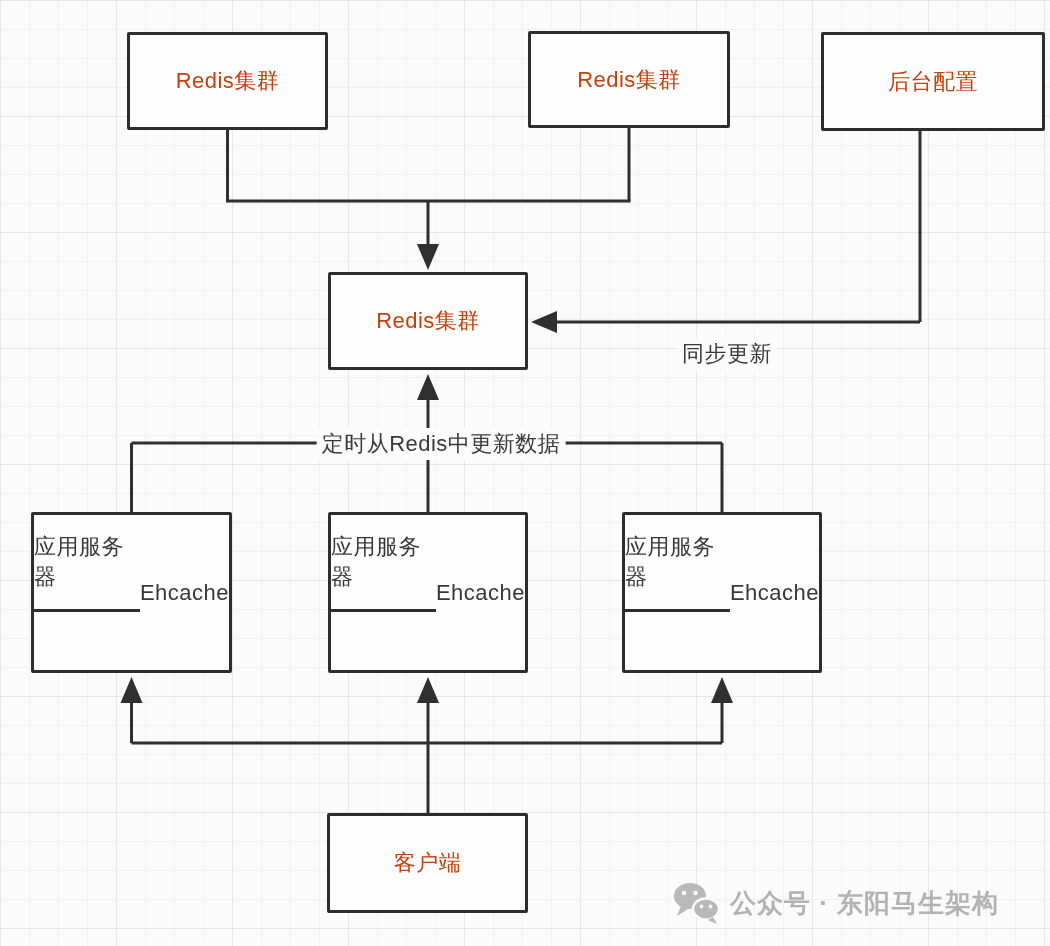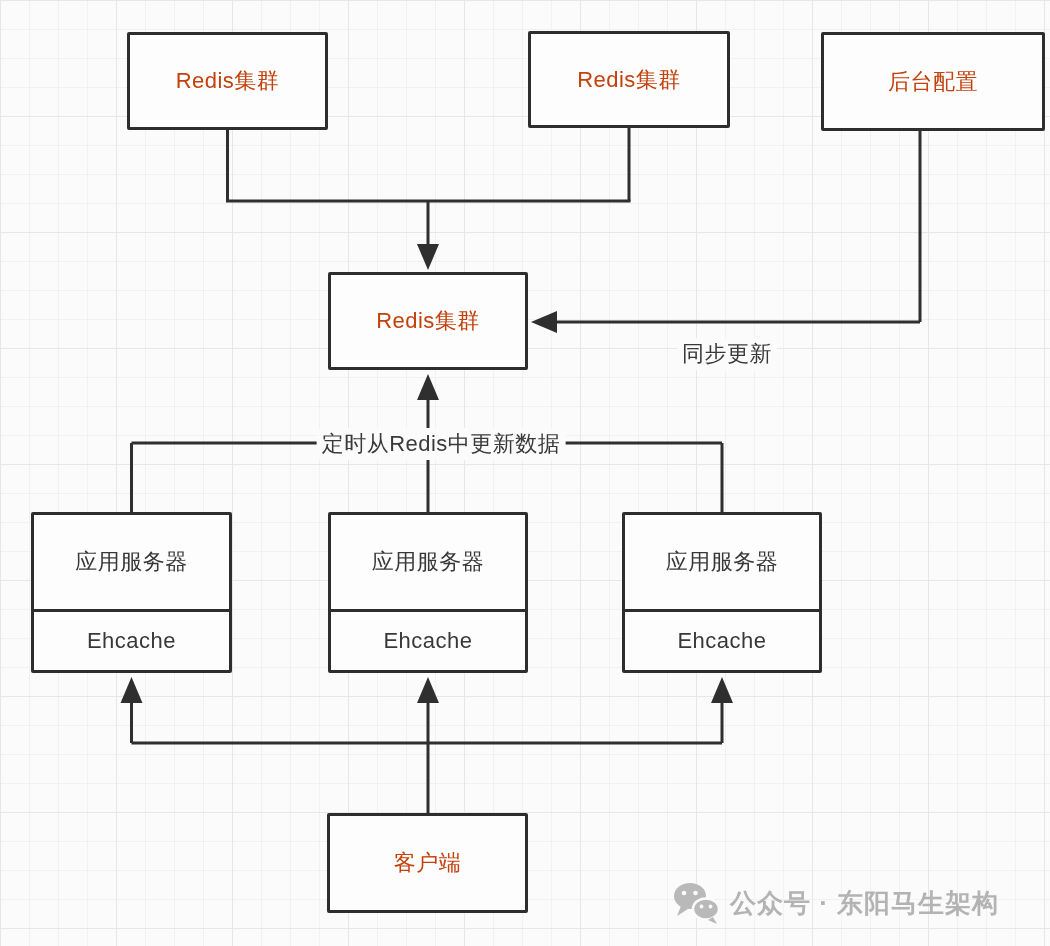--- a/index.html
+++ b/index.html
@@ -48,21 +48,21 @@
   }
   .node-stack {
     position: absolute;
     box-sizing: border-box;
     border: 3px solid #2d2d2d;
     border-radius: 2px;
     background: #fdfdfd;
     color: #383838;
     font-size: 22px;
     display: flex;
-    flex-direction: column;
+    flex-direction: row;
   }
   .node-stack .row-top {
     box-sizing: border-box;
     height: 97px;
     border-bottom: 3px solid #2d2d2d;
     display: flex;
     align-items: center;
     justify-content: center;
     letter-spacing: 0.5px;
   }

